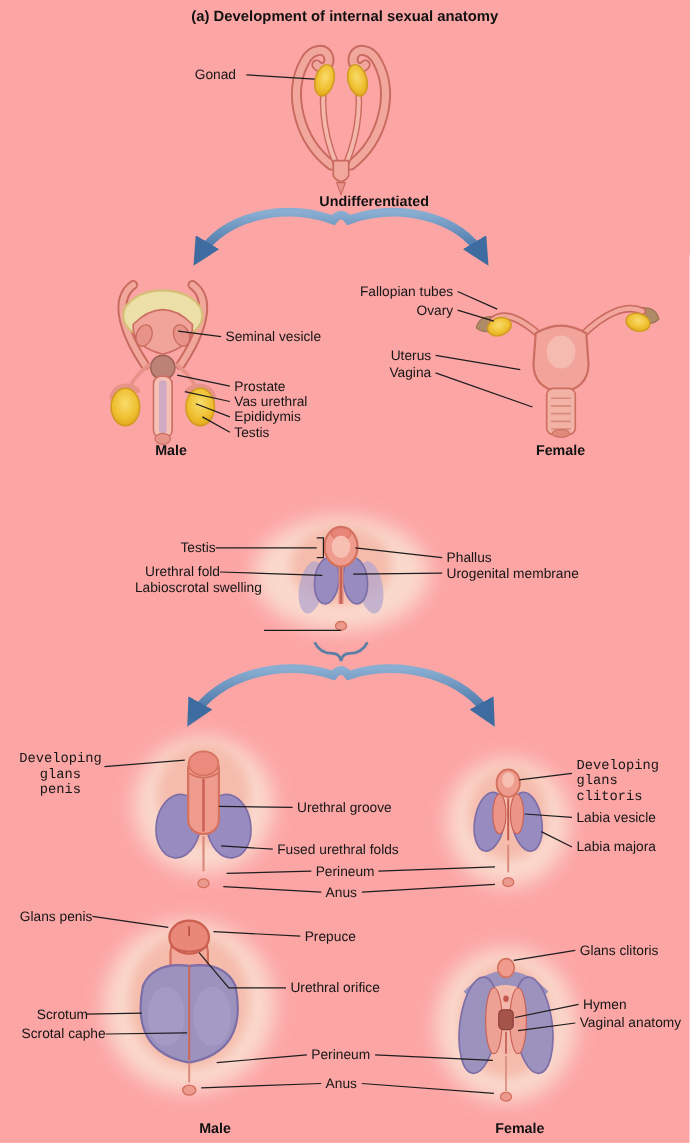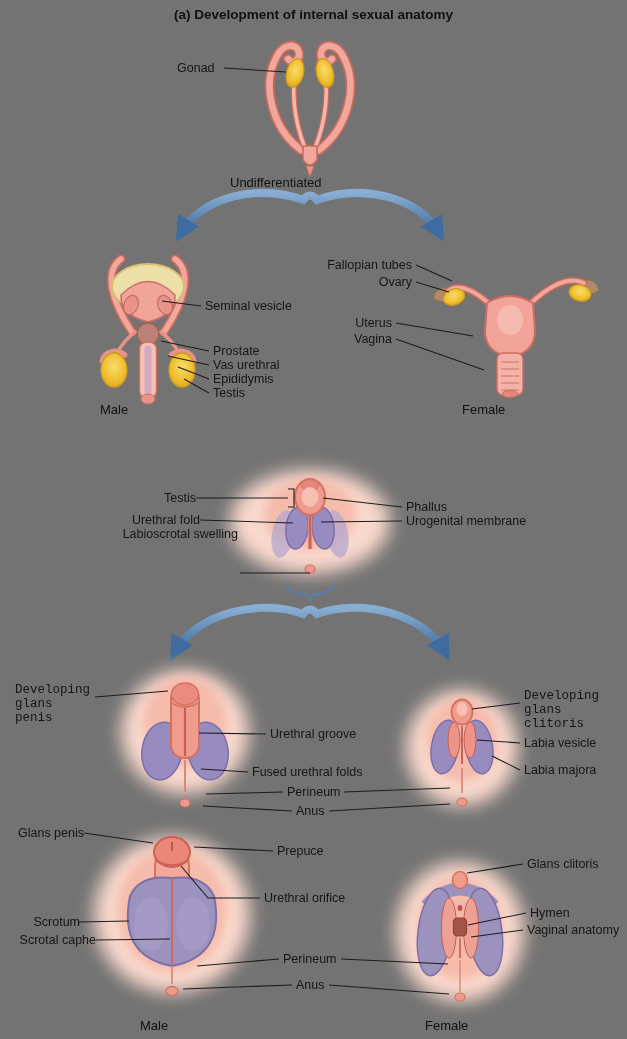--- a/index.html
+++ b/index.html
@@ -1,23 +1,23 @@
 <!DOCTYPE html>
 <html><head>
 <meta charset="utf-8">
 <style>
   * { margin:0; padding:0; box-sizing:border-box; }
   html,body { background:#ffffff; }
   body { font-family:"Liberation Sans", sans-serif; }
-  .stage { position:relative; width:627px; height:1039px; background:#737373; overflow:hidden; }
+  .stage { position:relative; width:627px; height:1039px; background:#fca5a5; overflow:hidden; }
   .art { position:absolute; left:0; top:0; }
   .lbl { position:absolute; font-size:12.5px; line-height:1.12; color:#161616; white-space:nowrap; }
   .lbl.wrap { white-space:normal;font-family:Liberation Mono, monospace; }
-  .lbl.r { text-align:left; }
-  .cap { position:absolute; font-weight:normal; font-size:13px; color:#111; text-align:left; }
+  .lbl.r { text-align:center; }
+  .cap { position:absolute; font-weight:bold; font-size:13px; color:#111; text-align:right; }
   .ttl { position:absolute; left:0; width:627px; text-align:center; font-weight:bold; font-size:13.5px; color:#111; }
 </style>
 </head>
 <body>
 
 <div class="stage">
 
   <svg class="art" width="627" height="1039" viewBox="0 0 627 1039">
     <defs>
       <radialGradient id="gold" cx="50%" cy="40%" r="70%">

